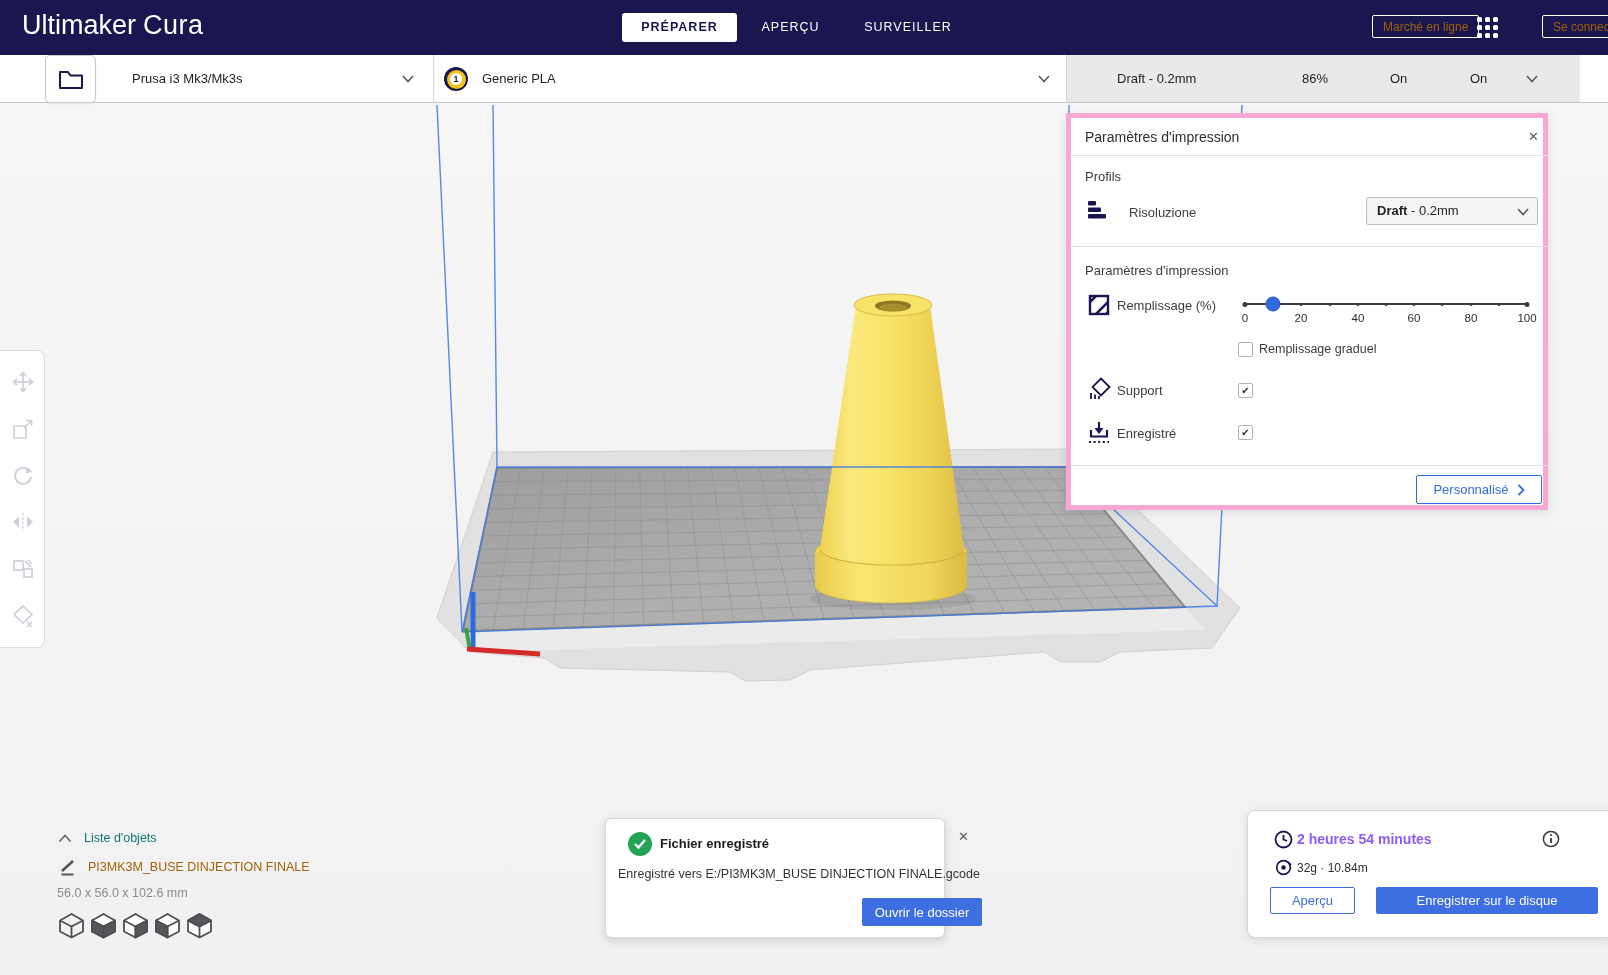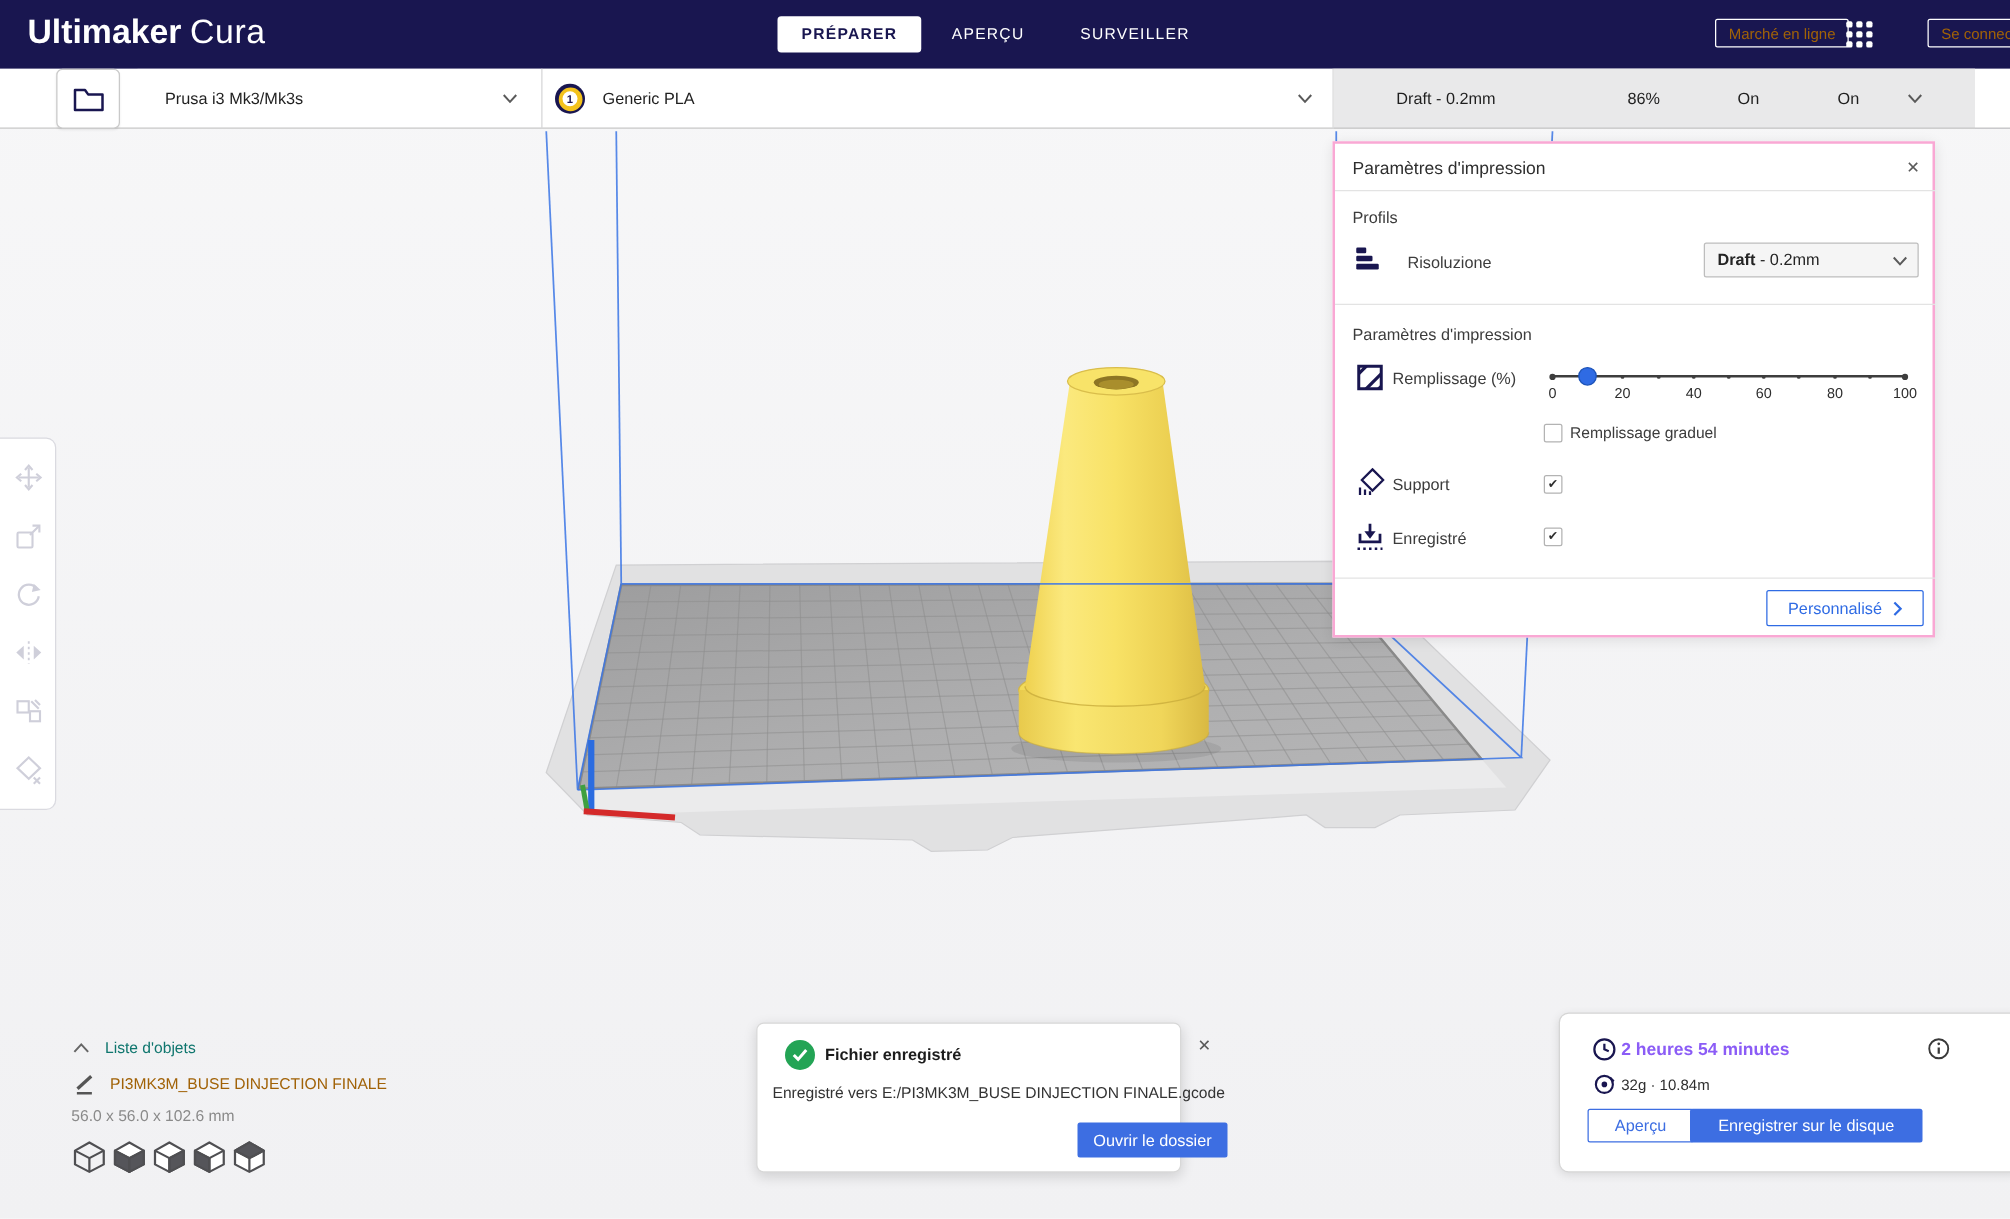--- a/index.html
+++ b/index.html
@@ -8,39 +8,39 @@
     font-family:"Liberation Sans",sans-serif;
     background:linear-gradient(#f7f7f8,#f1f1f3);
     -webkit-font-smoothing:antialiased;
   }
   .abs{position:absolute;}
   
   #header{left:0;top:0;width:1608px;height:55px;background:#191650;}
   #header-corner-left{left:0;top:55px;width:110px;height:23px;background:#191650;}
   #header-corner-right{left:1580px;top:55px;width:28px;height:48px;background:#191650;}
   .brand{left:22px;top:10px;color:#fff;font-size:27px;white-space:nowrap;}
-  .brand b{font-weight:700;}
+  .brand b{font-weight:400;}
   .brand span{font-weight:300;margin-left:7px;letter-spacing:.5px;}
   .tab{height:29px;line-height:29px;top:13px;color:#fff;font-size:12.5px;letter-spacing:1px;text-align:center;cursor:pointer;}
   .tab.active{background:#fff;color:#191650;border-radius:3px;font-weight:700;width:115px;}
   .hdr-btn{top:15px;height:23px;line-height:23px;border:1px solid #fff;border-radius:2px;color:#a16207;font-size:12px;padding:0 10px;background:transparent;white-space:nowrap;}
   #apps-grid{left:1477px;top:17px;width:22px;height:22px;display:grid;grid-template-columns:repeat(3,5px);grid-template-rows:repeat(3,5px);gap:3px;}
   #apps-grid i{background:#fff;border-radius:1.5px;}
   
   #stagebar{left:0;top:55px;width:1608px;height:48px;background:#fff;border-bottom:1px solid #c6c6c6;box-sizing:border-box;}
   .vsep{top:55px;width:1px;height:48px;background:#d6d6d8;}
   #folder-btn{left:45px;top:55px;width:51px;height:48px;background:#fff;border:1px solid #c9c9c9;border-radius:5px;box-sizing:border-box;display:flex;align-items:center;justify-content:center;box-shadow:0 1px 2px rgba(0,0,0,.08);}
   .bar-text{font-size:13px;color:#1f1f1f;line-height:48px;top:55px;white-space:nowrap;}
   #extruder-badge{left:444px;top:67px;width:24px;height:24px;border-radius:50%;background:#191650;display:flex;align-items:center;justify-content:center;}
   #extruder-badge .ring{width:19px;height:19px;border-radius:50%;background:#f3c21c;display:flex;align-items:center;justify-content:center;}
   #extruder-badge .core{width:12px;height:12px;border-radius:50%;background:#fff;color:#191650;font-size:9px;font-weight:700;text-align:center;line-height:12px;}
   #summary-bar{left:1067px;top:55px;width:513px;height:48px;background:#e9e9ea;border-bottom:1px solid #c6c6c6;box-sizing:border-box;}
   .sum-ic{top:69px;}
   
-  #settings-panel{left:1066px;top:113px;width:482px;height:397px;background:#fff;border:2px solid #f9a8d4;box-shadow:0 2px 10px rgba(0,0,0,.10);box-sizing:border-box;}
+  #settings-panel{left:1066px;top:113px;width:482px;height:397px;background:#fff;border:5px solid #f9a8d4;box-shadow:0 2px 10px rgba(0,0,0,.10);box-sizing:border-box;}
   #settings-panel .hd{left:14px;top:11px;font-size:14px;color:#2e2e2e;}
   .panel-divider{left:0;width:480px;height:1px;background:#e3e3e3;}
   .p-label{font-size:13px;color:#3c3c3c;white-space:nowrap;}
   .dropdown{left:295px;top:79px;width:172px;height:28px;background:#f5f5f5;border:1px solid #bdbdbd;border-radius:2px;box-sizing:border-box;font-size:13px;color:#242424;line-height:26px;padding-left:10px;}
   .checkbox{width:15px;height:15px;background:#fff;border:1px solid #b3b3b3;border-radius:2px;box-sizing:border-box;font-size:10px;line-height:13px;text-align:center;color:#2e2e2e;}
   #slider{left:174px;top:178px;width:282px;height:16px;}
   #slider .track{position:absolute;left:0;top:7px;width:282px;height:2px;background:#3d3d3d;}
   #slider .tick{position:absolute;top:6.5px;width:3px;height:3px;border-radius:50%;background:#3d3d3d;transform:translateX(-50%);}
   #slider .tick.end{top:5.5px;width:5px;height:5px;}
   #slider .handle{position:absolute;top:8px;width:15px;height:15px;border-radius:50%;background:#2f6be4;border:1px solid #1d53b8;box-sizing:border-box;transform:translate(-50%,-50%);}
@@ -476,14 +476,14 @@
     <line x1="9" y1="8" x2="9" y2="13" stroke="#3a3a3a" stroke-width="1.8"></line>
       <circle cx="9" cy="5" r="1.1" fill="#3a3a3a"></circle>
   </svg>
   <svg class="abs" style="left:27px;top:48px" width="17" height="17" viewBox="0 0 17 17" fill="none" stroke="#191650" stroke-width="1.7">
     <circle cx="8.5" cy="8.5" r="6.8"></circle>
       <circle cx="8.5" cy="8.5" r="1.4" fill="#191650"></circle>
     <line x1="13" y1="3" x2="16" y2="6"></line>
   </svg>
   <div class="abs mat">32g · 10.84m</div>
   <button class="abs btn-outline" style="left:22px;top:76px;width:85px;height:27px">Aperçu</button>
-  <button class="abs btn-fill" style="left:104px;top:76px;width:186px;height:27px">Enregistrer sur le disque</button>
+  <button class="abs btn-fill" style="left:128px;top:76px;width:222px;height:27px">Enregistrer sur le disque</button>
 </div>
 
 </body></html>

